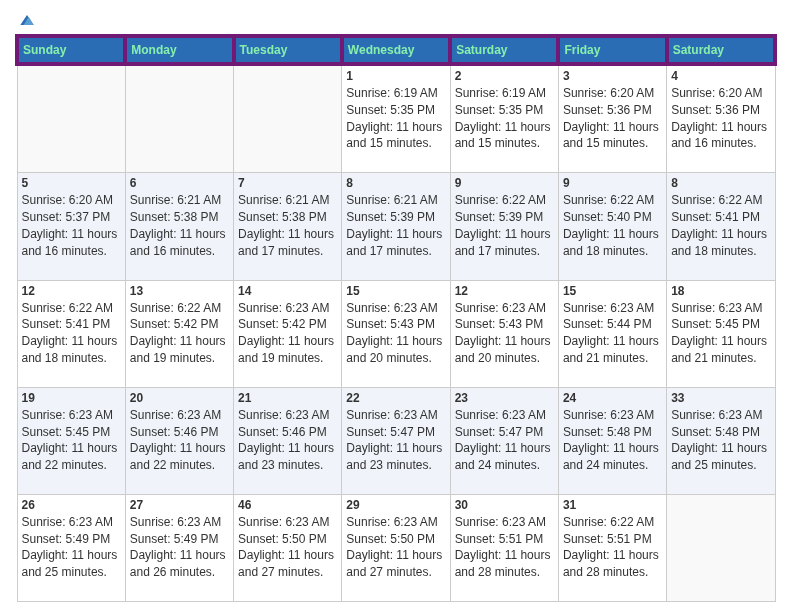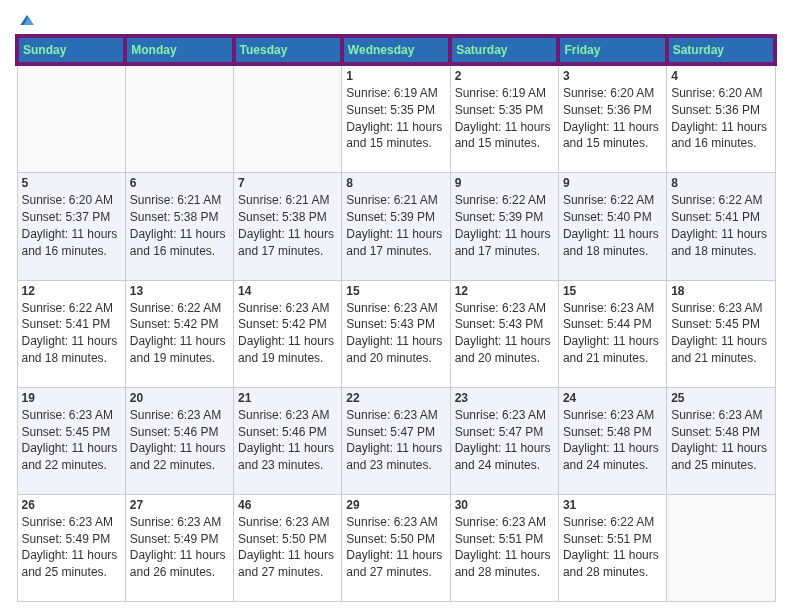--- a/index.html
+++ b/index.html
@@ -309,21 +309,21 @@
 and 24 minutes.</div>
           </td>
           <td>
             <span class="day-number">24</span>
             <div class="day-info" style="white-space: pre-line;">Sunrise: 6:23 AM
 Sunset: 5:48 PM
 Daylight: 11 hours
 and 24 minutes.</div>
           </td>
           <td>
-            <span class="day-number">25</span>
+            <span class="day-number">33</span>
             <div class="day-info" style="white-space: pre-line;">Sunrise: 6:23 AM
 Sunset: 5:48 PM
 Daylight: 11 hours
 and 25 minutes.</div>
           </td>
         </tr>
         <tr>
           <td>
             <span class="day-number">26</span>
             <div class="day-info" style="white-space: pre-line;">Sunrise: 6:23 AM

